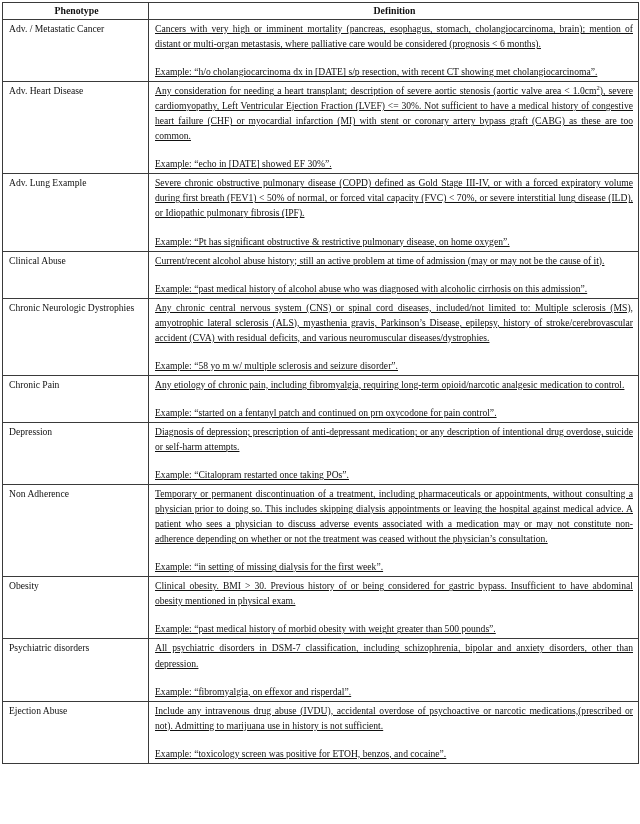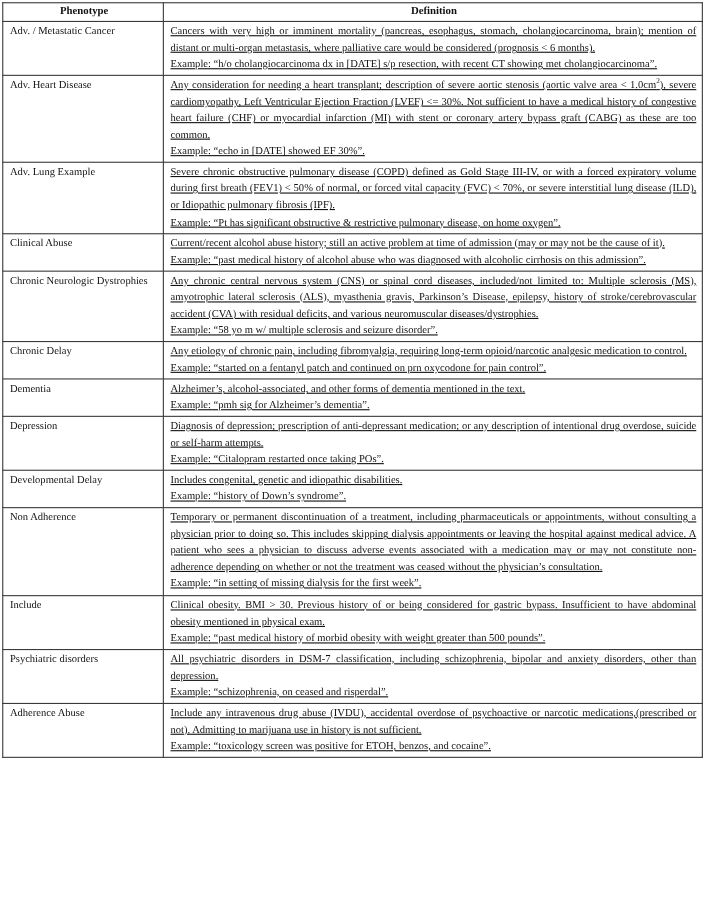--- a/index.html
+++ b/index.html
@@ -75,20 +75,21 @@
 
   .def-para {
     margin: 0;
     text-align: justify;
     text-align-last: left;
     text-decoration: underline;
   }
   .def-para.last {
     text-align: justify;
     text-align-last: left;
+    margin-top: 13px;
   }
 
   sup.sup2 {
     font-size: 6.6px;
     vertical-align: super;
     line-height: 0;
   }
 </style>
 </head>
 <body>
@@ -160,98 +161,76 @@
           </td>
           <td class="def-cell">
             <div class="cell-inner">
               <p class="def-para">Any chronic central nervous system (CNS) or spinal cord diseases, included/not limited to: Multiple sclerosis (MS), amyotrophic lateral sclerosis (ALS), myasthenia gravis, Parkinson’s Disease, epilepsy, history of stroke/cerebrovascular accident (CVA) with residual deficits, and various neuromuscular diseases/dystrophies.</p>
               <p class="def-para last">Example: “58 yo m w/ multiple sclerosis and seizure disorder”.</p>
             </div>
           </td>
         </tr>
         <tr>
           <td class="pheno-cell">
-            <div class="cell-inner">Chronic Delay</div>
+            <div class="cell-inner">Chronic Pain</div>
           </td>
           <td class="def-cell">
             <div class="cell-inner">
               <p class="def-para">Any etiology of chronic pain, including fibromyalgia, requiring long-term opioid/narcotic analgesic medication to control.</p>
               <p class="def-para last">Example: “started on a fentanyl patch and continued on prn oxycodone for pain control”.</p>
             </div>
           </td>
         </tr>
         <tr>
           <td class="pheno-cell">
-            <div class="cell-inner">Dementia</div>
-          </td>
-          <td class="def-cell">
-            <div class="cell-inner">
-              <p class="def-para">Alzheimer’s, alcohol-associated, and other forms of dementia mentioned in the text.</p>
-              <p class="def-para last">Example: “pmh sig for Alzheimer’s dementia”.</p>
-            </div>
-          </td>
-        </tr>
-        <tr>
-          <td class="pheno-cell">
             <div class="cell-inner">Depression</div>
           </td>
           <td class="def-cell">
             <div class="cell-inner">
               <p class="def-para">Diagnosis of depression; prescription of anti-depressant medication; or any description of intentional drug overdose, suicide or self-harm attempts.</p>
               <p class="def-para last">Example: “Citalopram restarted once taking POs”.</p>
             </div>
           </td>
         </tr>
         <tr>
           <td class="pheno-cell">
-            <div class="cell-inner">Developmental Delay</div>
-          </td>
-          <td class="def-cell">
-            <div class="cell-inner">
-              <p class="def-para">Includes congenital, genetic and idiopathic disabilities.</p>
-              <p class="def-para last">Example: “history of Down’s syndrome”.</p>
-            </div>
-          </td>
-        </tr>
-        <tr>
-          <td class="pheno-cell">
             <div class="cell-inner">Non Adherence</div>
           </td>
           <td class="def-cell">
             <div class="cell-inner">
               <p class="def-para">Temporary or permanent discontinuation of a treatment, including pharmaceuticals or appointments, without consulting a physician prior to doing so. This includes skipping dialysis appointments or leaving the hospital against medical advice. A patient who sees a physician to discuss adverse events associated with a medication may or may not constitute non-adherence depending on whether or not the treatment was ceased without the physician’s consultation.</p>
               <p class="def-para last">Example: “in setting of missing dialysis for the first week”.</p>
             </div>
           </td>
         </tr>
         <tr>
           <td class="pheno-cell">
-            <div class="cell-inner">Include</div>
+            <div class="cell-inner">Obesity</div>
           </td>
           <td class="def-cell">
             <div class="cell-inner">
               <p class="def-para">Clinical obesity. BMI &gt; 30. Previous history of or being considered for gastric bypass. Insufficient to have abdominal obesity mentioned in physical exam.</p>
               <p class="def-para last">Example: “past medical history of morbid obesity with weight greater than 500 pounds”.</p>
             </div>
           </td>
         </tr>
         <tr>
           <td class="pheno-cell">
             <div class="cell-inner">Psychiatric disorders</div>
           </td>
           <td class="def-cell">
             <div class="cell-inner">
               <p class="def-para">All psychiatric disorders in DSM-7 classification, including schizophrenia, bipolar and anxiety disorders, other than depression.</p>
-              <p class="def-para last">Example: “schizophrenia, on ceased and risperdal”.</p>
-            </div>
-          </td>
-        </tr>
-        <tr>
-          <td class="pheno-cell">
-            <div class="cell-inner">Adherence Abuse</div>
+              <p class="def-para last">Example: “fibromyalgia, on effexor and risperdal”.</p>
+            </div>
+          </td>
+        </tr>
+        <tr>
+          <td class="pheno-cell">
+            <div class="cell-inner">Ejection Abuse</div>
           </td>
           <td class="def-cell">
             <div class="cell-inner">
               <p class="def-para">Include any intravenous drug abuse (IVDU), accidental overdose of psychoactive or narcotic medications,(prescribed or not). Admitting to marijuana use in history is not sufficient.</p>
               <p class="def-para last">Example: “toxicology screen was positive for ETOH, benzos, and cocaine”.</p>
             </div>
           </td>
         </tr>
       </tbody>
   </table>

